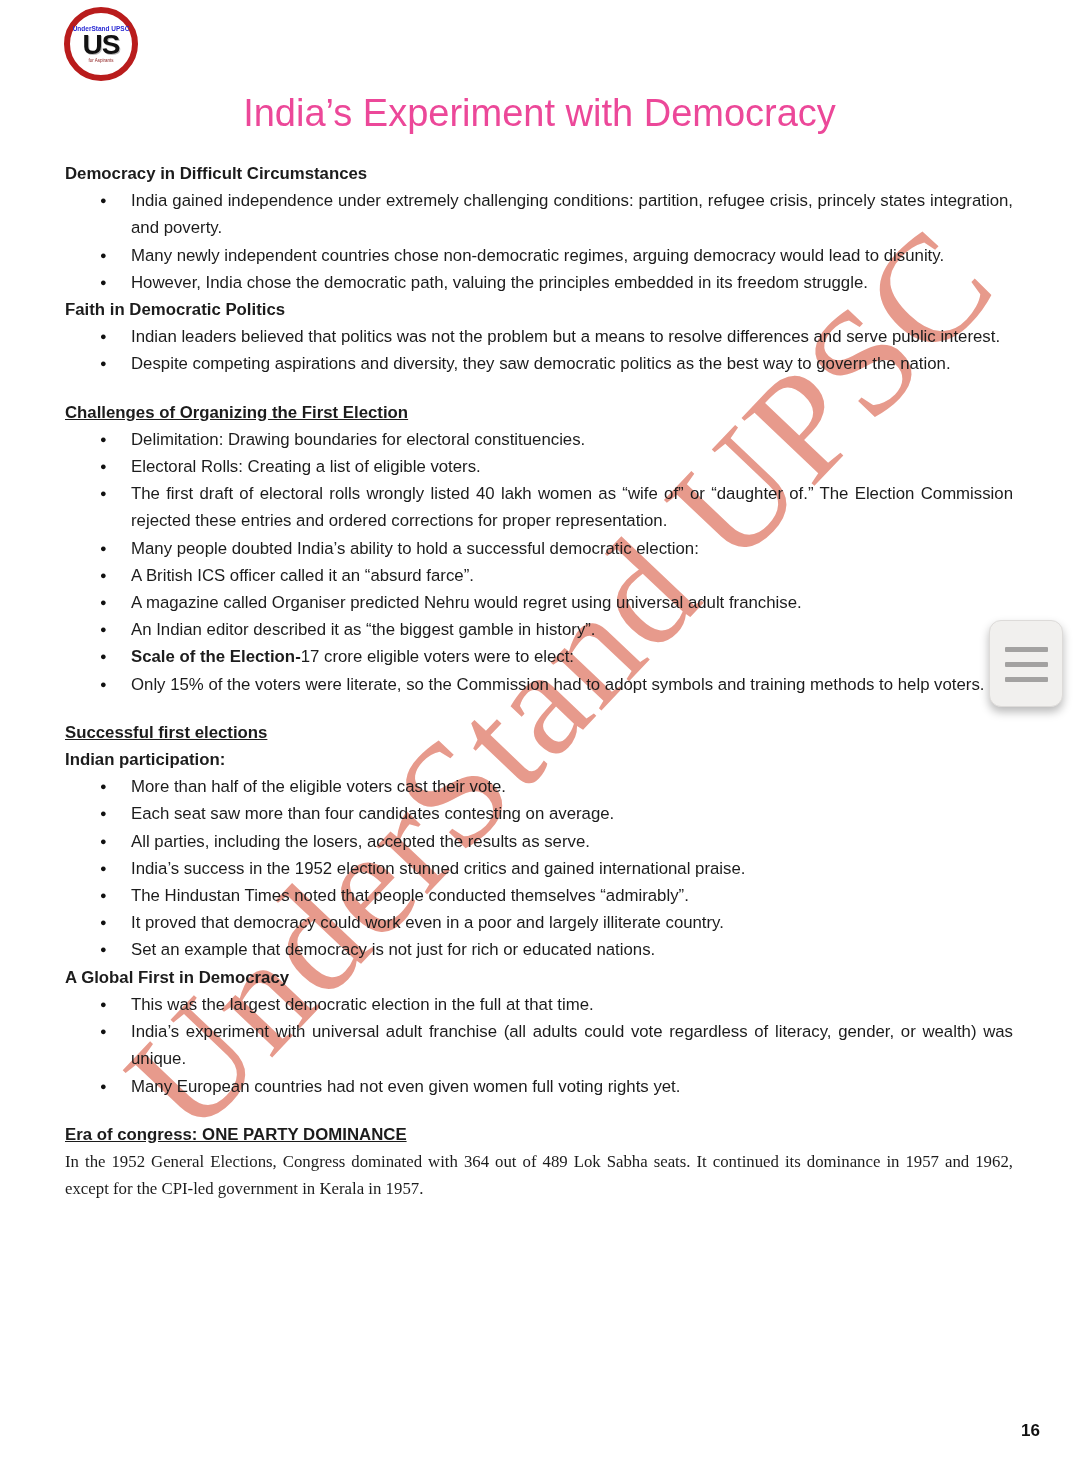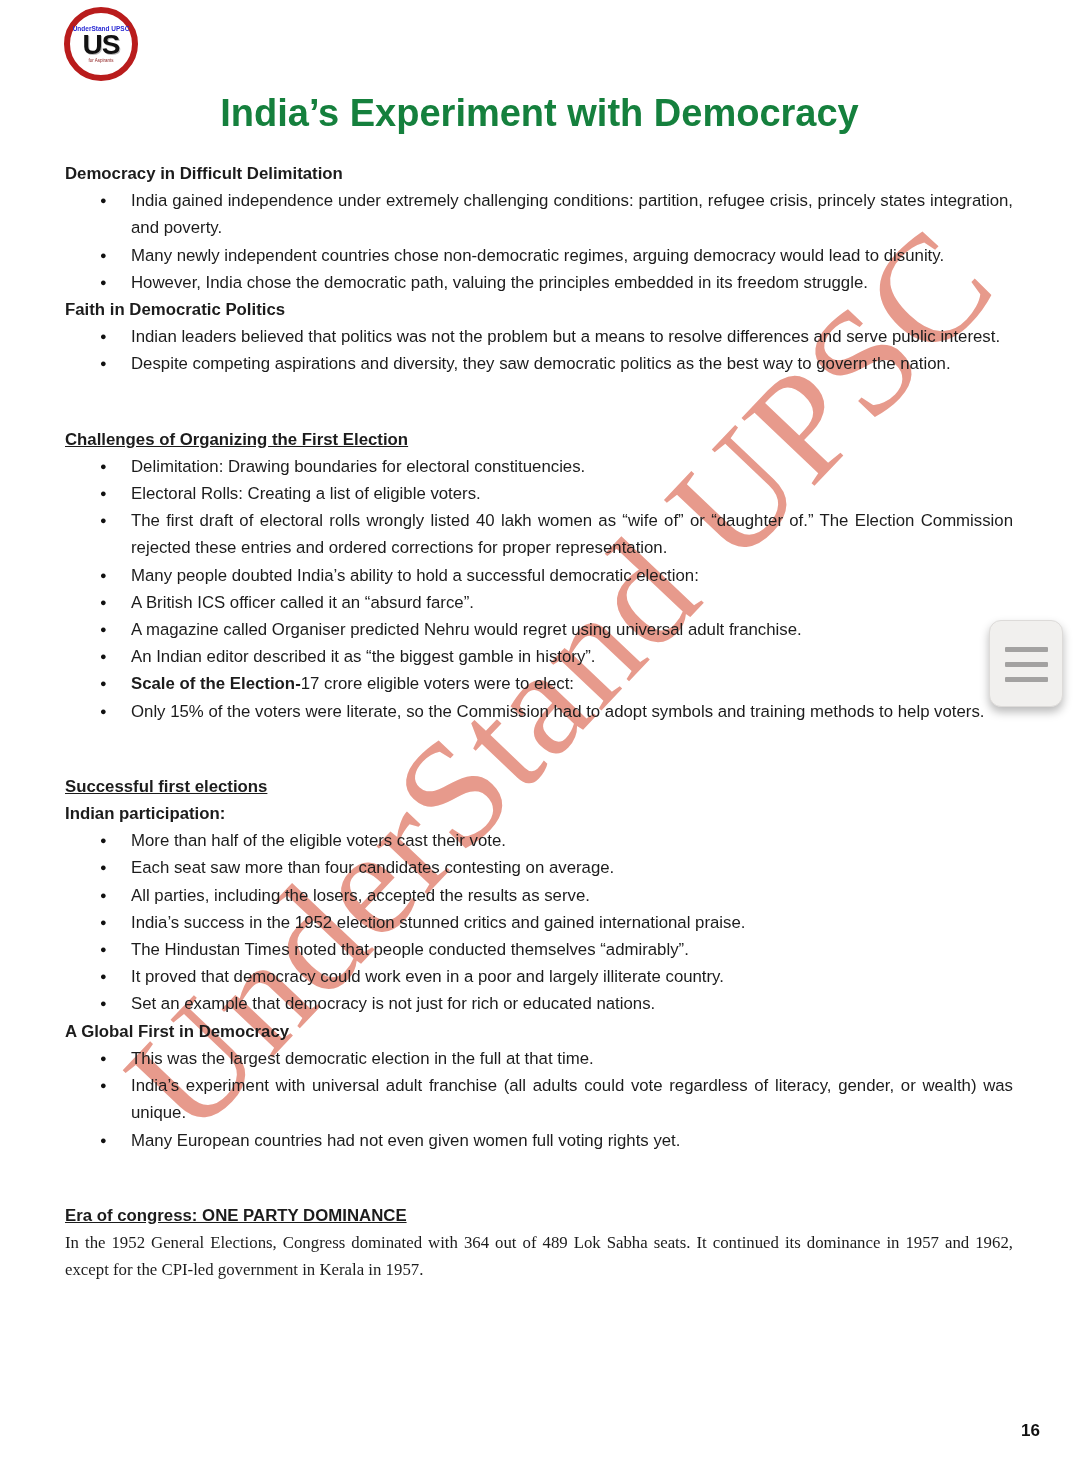--- a/index.html
+++ b/index.html
@@ -39,31 +39,31 @@
     text-shadow:1px 1px 0 #bbb;
   }
   .logo .l-bot {
     font-size:4.5px; color:#8b1a1a; white-space:nowrap;
   }
 
   
   .title {
     position:absolute; left:0; top:92px; width:100%;
     text-align:center; z-index:1;
-    font-size:38px; font-weight:bold; color:#15803d;
+    font-size:38px; font-weight:normal; color:#ec4899;
     letter-spacing:0px;
   }
 
   
   .doc {
     position:absolute; left:65px; top:160px; width:948px;
     z-index:1; font-size:16.8px; line-height:27.2px;
   }
   .h  { font-weight:bold; }
-  .h.u { text-decoration:underline;margin-top:27px; }
+  .h.u { text-decoration:underline; }
   .li { display:flex; }
   .li .dot {
     width:31px; margin-left:35px; flex:0 0 auto;
     font-size:11px; line-height:27.2px; color:#111;
   }
   .li .t { flex:1 1 auto; text-align:justify; }
   .para { text-align:justify;font-family:Liberation Serif, serif; }
   .spacer { height:21px; }
 
   
@@ -94,21 +94,21 @@
 
 <div class="logo">
   <div class="l-top">UnderStand UPSC</div>
   <div class="l-us">US</div>
   <div class="l-bot">for Aspirants</div>
 </div>
 
 <div class="title">India’s Experiment with Democracy</div>
 
 <div class="doc" id="doc">
-    <div class="h">Democracy in Difficult Delimitation</div>
+    <div class="h">Democracy in Difficult Circumstances</div>
     <div class="li">
       <span class="dot">●</span>
       <span class="t">India gained independence under extremely challenging conditions: partition, refugee crisis, princely states integration, and poverty.</span>
     </div>
     <div class="li">
       <span class="dot">●</span>
       <span class="t">Many newly independent countries chose non-democratic regimes, arguing democracy would lead to disunity.</span>
     </div>
     <div class="li">
       <span class="dot">●</span>

